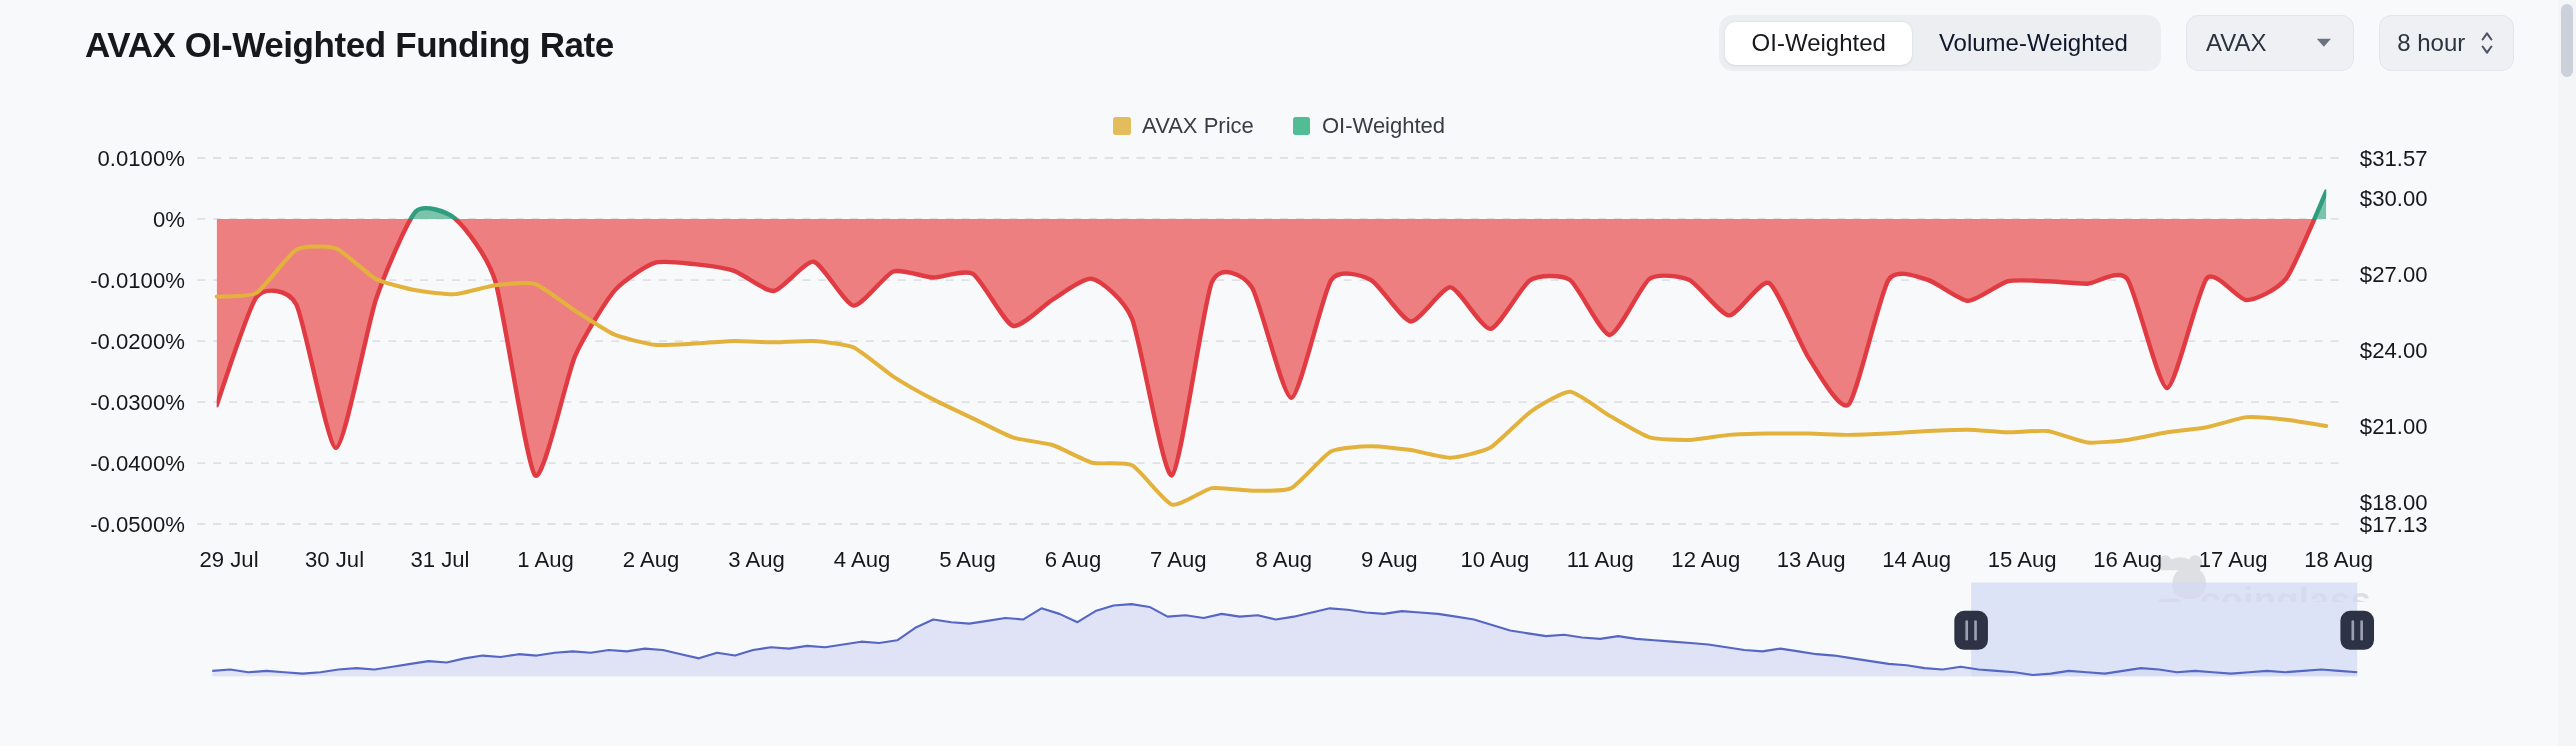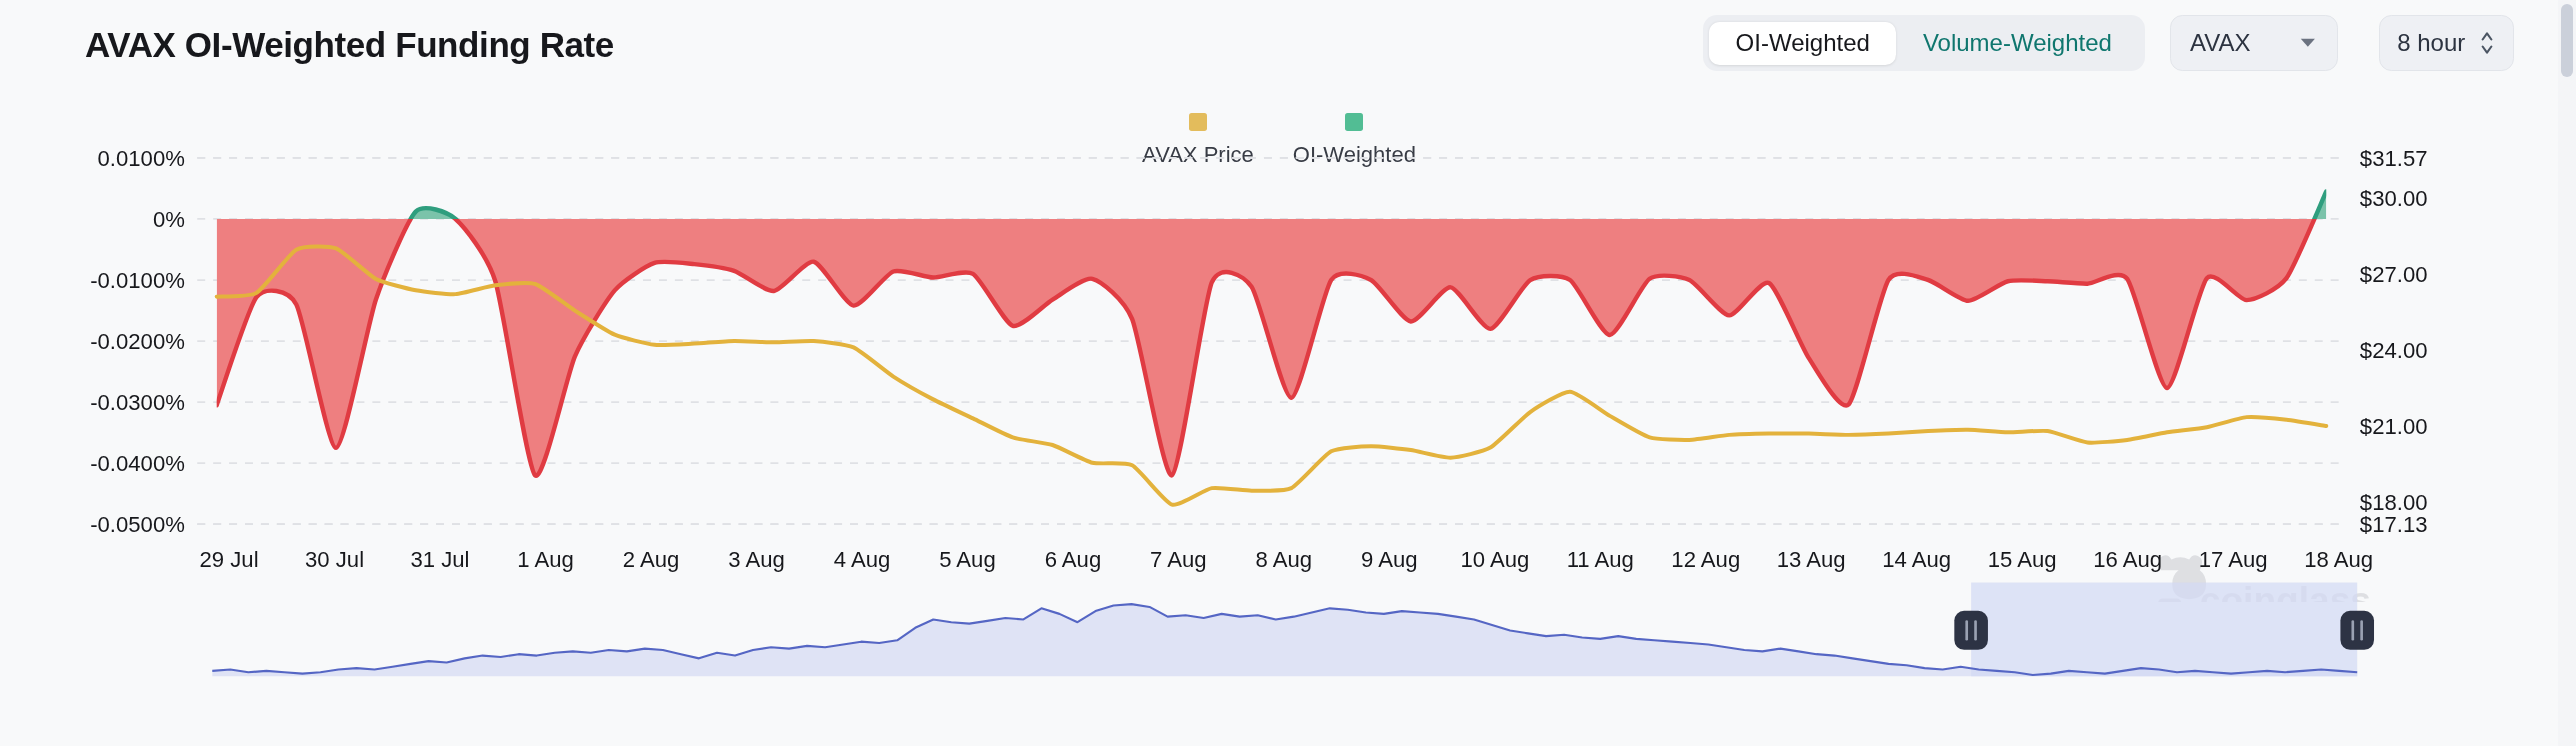--- a/index.html
+++ b/index.html
@@ -23,45 +23,45 @@
     display: flex; align-items: center; gap: 25px;
   }
   .segmented {
     display: flex; align-items: center;
     background: #eceef2; border-radius: 14px; padding: 6.2px;
     height: 56px;
   }
   .seg-btn {
     display: flex; align-items: center; justify-content: center;
     height: 43px; padding: 0 26.5px; border-radius: 10.6px;
-    font-size: 24px; color: #0f766e; white-space: nowrap;
+    font-size: 24px; color: #0f172a; white-space: nowrap;
     cursor: pointer; border: none; background: transparent;
     font-family: "Liberation Sans", sans-serif;
   }
   .seg-btn.active { background: #ffffff; color: #17181c; box-shadow: 0 0.9px 2.7px rgba(0,0,0,.10); }
   .select-box {
     display: flex; align-items: center; justify-content: space-between;
     height: 56px; min-width: 168px; padding: 0 19.5px;
     background: #eef0f4; border: 0.9px solid #e2e5ea; border-radius: 12.4px;
     font-size: 24px; color: #2c3340; cursor: pointer; gap: 25px;
   }
   .stepper-box {
     display: flex; align-items: center; justify-content: space-between;
     height: 56px; min-width: 131px; padding: 0 17.7px;
     background: #eef0f4; border: 0.9px solid #e2e5ea; border-radius: 12.4px;
-    font-size: 24px; color: #2c3340; cursor: pointer; gap: 14px; margin-left: 16px;
+    font-size: 24px; color: #2c3340; cursor: pointer; gap: 14px;
   }
   .icon { display: inline-flex; align-items: center; justify-content: center; }
 
   
   .legend {
     position: absolute; top: 113px; left: 0; width: 2558px;
     display: flex; justify-content: center; align-items: center; gap: 39px;
   }
-  .legend-item { display: flex; align-items: center; gap: 11.5px; cursor: pointer; flex-direction: column; }
+  .legend-item { display: flex; align-items: center; gap: 11.5px; cursor: pointer; }
   .legend-swatch { width: 17.7px; height: 17.7px; border-radius: 2.7px; }
   .legend-label { font-size: 22px; color: #383c45; white-space: nowrap; }
 
   
   .chart-wrap { position: absolute; top: 142px; left: 0; width: 2558px; height: 460px; }
   .chart-svg { display: block; }
   .axis-text { font-family: "Liberation Sans", sans-serif; font-size: 25px; fill: #17181c; }
   .axis-left  { text-anchor: end; }
   .axis-right { text-anchor: start; }
   .axis-x     { text-anchor: middle; font-size: 25px; fill: #17181c; }

